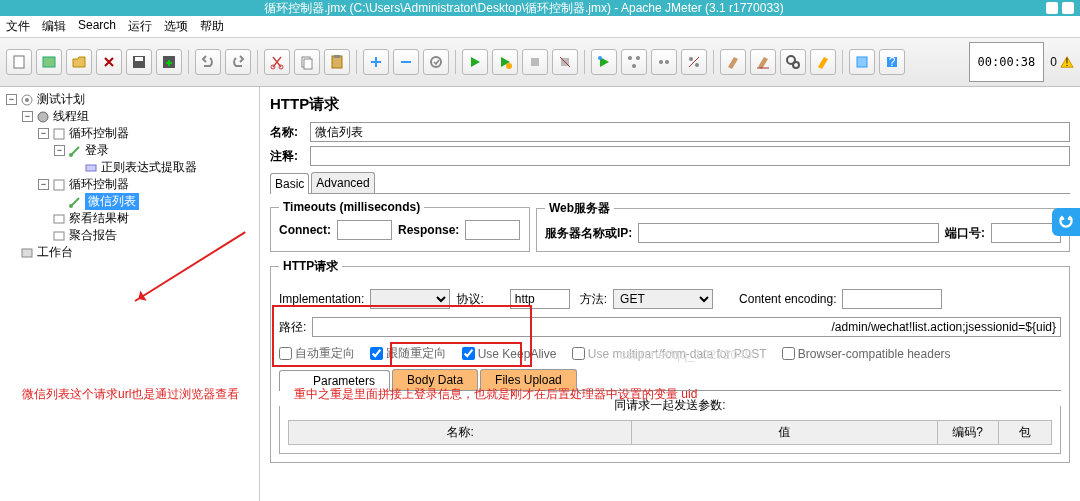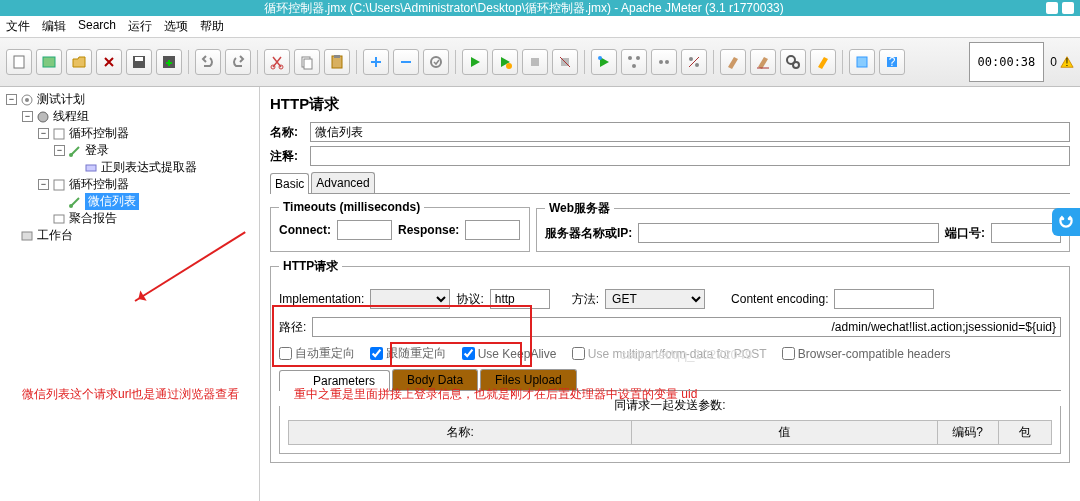--- a/index.html
+++ b/index.html
@@ -35,21 +35,21 @@
 fieldset { border: 1px solid #aaa; margin-top: 6px; padding: 6px 8px 8px; }
 legend { padding: 0 4px; font-weight: bold; }
 .inner-row { display: flex; align-items: center; gap: 6px; flex-wrap: wrap; }
 .inner-row label { font-weight: bold; }
 .txt { border: 1px solid #999; padding: 2px 4px; }
 .impl-row { display: flex; align-items: center; gap: 6px; margin: 8px 0; flex-wrap: wrap; }
 select { border: 1px solid #999; padding: 1px 2px; }
 .chk { display: inline-flex; align-items: center; gap: 3px; margin-right: 12px; color: #666; }
 .chk input { margin: 0; }
 .param-tabs { display: flex; border-bottom: 1px solid #999; margin-top: 6px; }
-.param-tab { border: 1px solid #999; border-bottom: none; padding: 3px 14px; background: #a16207; margin-right: 2px; border-radius: 3px 3px 0 0; cursor: pointer; }
+.param-tab { border: 1px solid #999; border-bottom: none; padding: 3px 14px; background: #fdba74; margin-right: 2px; border-radius: 3px 3px 0 0; cursor: pointer; }
 .param-tab.active { background: #fff; position: relative; top: 1px; padding-left: 33px; }
 .param-panel legend { font-weight: normal; margin-top: 48px; }
 table.params { width: 100%; border-collapse: collapse; }
 table.params th { border: 1px solid #bbb; background: #efefef; padding: 3px; font-weight: normal; }
 .redbox { border: 2px solid #e02020; position: absolute; pointer-events: none; }
 .annotation { position: absolute; color: #e02020; font-size: 12px; }
 .arrow { position: absolute; width: 160px; height: 2px; background: #e02020; transform-origin: left center; }
 .arrow::after { content: ""; position: absolute; left: -2px; top: -5px; border: 6px solid transparent; border-right-color: #e02020; }
 .flt { position: absolute; right: 0; top: 208px; width: 28px; height: 28px; background: #2aa3f0; border-radius: 6px 0 0 6px; display: flex; align-items: center; justify-content: center; }
 .watermark { position: absolute; color: #ddd; font-size: 13px; pointer-events: none; }
@@ -316,20 +316,27 @@
                     <circle cx="3" cy="11" r="2" fill="#5a5"></circle>
                   </svg></span>
                 <span class="selected">微信列表</span>
               </li>
           </ul>
           <li>
               <span style="width:11px;margin-right:3px"></span>
               <span class="ticon"><svg width="14" height="14">
                   <rect x="2" y="3" width="10" height="8" fill="#fff" stroke="#888"></rect>
                 </svg></span>
+              <span>察看结果树</span>
+            </li>
+          <li>
+              <span style="width:11px;margin-right:3px"></span>
+              <span class="ticon"><svg width="14" height="14">
+                  <rect x="2" y="3" width="10" height="8" fill="#fff" stroke="#888"></rect>
+                </svg></span>
               <span>聚合报告</span>
             </li>
         </ul>
       </ul>
       <li>
           <span style="width:11px;margin-right:3px"></span>
           <span class="ticon"><svg width="14" height="14">
               <rect x="2" y="3" width="10" height="8" fill="#ddd" stroke="#888"></rect>
             </svg></span>
           <span>工作台</span>
@@ -374,22 +381,22 @@
       </fieldset>
     </div>
 
     <fieldset>
       <legend>HTTP请求</legend>
 
       <div class="impl-row">
         <label>Implementation:</label>
         <select style="width:80px"><option></option></select>
         <label>协议:</label>
-        <input class="txt" style="width: 60px;" value="http">
-        <label style="margin-left:16px">方法:</label>
+        <input class="txt" style="width: 60px; margin-left: 20px;" value="http">
+        <label style="margin-left:4px">方法:</label>
         <select style="width:100px"><option>GET</option></select>
         <label style="margin-left:20px">Content encoding:</label>
         <input class="txt" style="width: 100px;">
       </div>
 
       <div class="impl-row">
         <label>路径:</label>
         <input class="txt" style="flex: 1 1 0%; text-align: right;" value="/admin/wechat!list.action;jsessionid=${uid}">
       </div>
 

